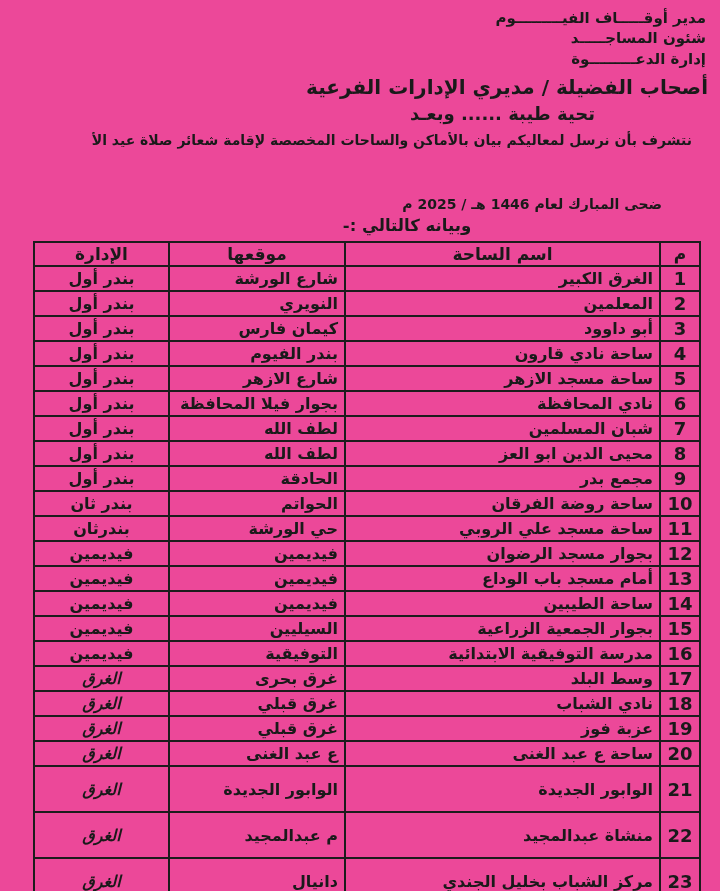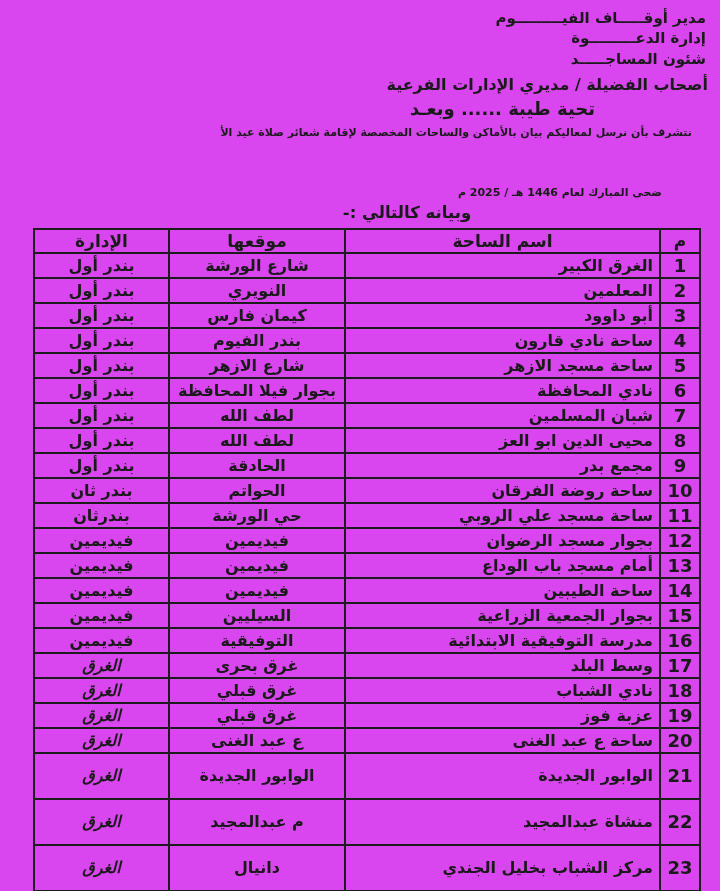--- a/index.html
+++ b/index.html
@@ -6,46 +6,46 @@
     margin: 0;
     padding: 0;
     background: #e9e7e2;
     font-family: "DejaVu Sans", sans-serif;
   }
   .page {
     position: relative;
     width: 720px;
     height: 891px;
     margin: 0 auto;
-    background: #d946ef;
+    background: #ec4899;
     color: #1a1a1a;
     direction: rtl;
     overflow: hidden;
     box-sizing: border-box;
   }
   .letterhead {
     padding: 8px 14px 0 0;
     font-size: 15px;
     font-weight: 700;
     line-height: 1.35;
   }
   .salutation {
     padding: 6px 12px 0 0;
-    font-size: 16px;
+    font-size: 20px;
     font-weight: 800;
   }
   .greeting {
     padding: 4px 125px 0 0;
     font-size: 18px;
     font-weight: 700;
   }
   .body-par {
     margin: 2px 0 0 0;
     padding: 4px 28px 0 20px;
-    font-size: 11px;
+    font-size: 14px;
     font-weight: 700;
     line-height: 1.45;
     text-align: right;
   }
   .body-line2 {
     display: block;
     padding-right: 30px;
     margin-top: 44px;
   }
   .statement {
@@ -71,34 +71,34 @@
     white-space: nowrap;
     box-sizing: border-box;
   }
   col.c-num      { width: 40px; }
   col.c-name     { width: 315px; }
   col.c-location { width: 176px; }
   col.c-admin    { width: 135px; }
   th { text-align: center; font-size: 17px; }
   td.cell-num  { text-align: center; font-size: 18px; font-weight: 800; }
   td.cell-name { text-align: right; }
-  td.cell-location { text-align: center; }
+  td.cell-location { }
   td.cell-admin { text-align: center; }
   td.italic { font-style: italic; }
   tr.tall td { height: 46px; }
 </style>
 </head>
 <body>
 
 <div class="page">
 
   <div class="letterhead">
     <div>مدير أوقـــــاف الفيـــــــــوم</div>
+    <div>شئون المساجـــــد</div>
     <div>إدارة الدعـــــــــوة</div>
-    <div>شئون المساجـــــد</div>
   </div>
 
   <div class="salutation">أصحاب الفضيلة / مديري الإدارات الفرعية</div>
 
   <div class="greeting">تحية طيبة ...... وبعـد</div>
 
   <p class="body-par">
     <span>نتشرف بأن نرسل لمعاليكم بيان بالأماكن والساحات المخصصة لإقامة شعائر صلاة عيد الأ</span>
     <span class="body-line2">ضحى المبارك لعام 1446 هـ  / 2025 م</span>
   </p>

